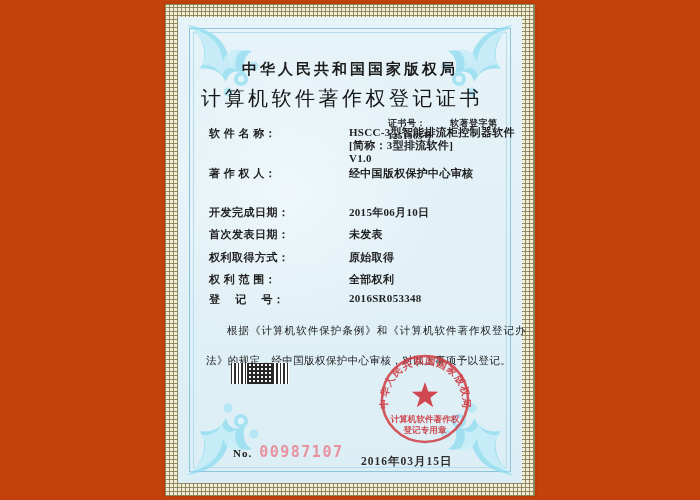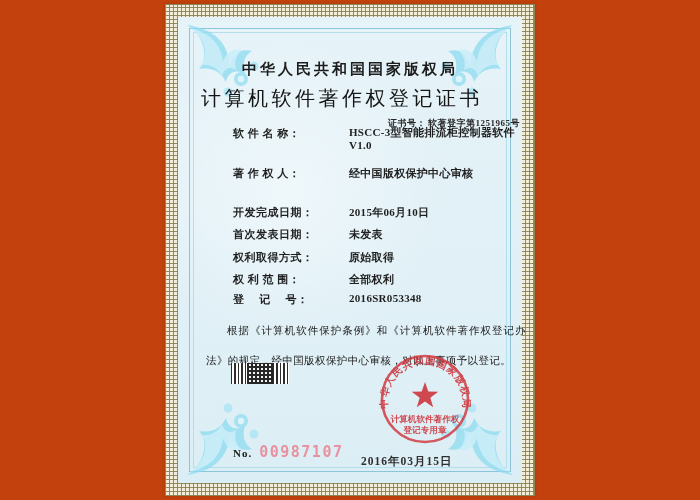--- a/index.html
+++ b/index.html
@@ -40,24 +40,24 @@
     font-size:15px;font-weight:700;color:#1d1d1d;letter-spacing:3px;
   }
   .cert-title{
     position:absolute;left:0;right:16px;top:68px;text-align:center;
     font-size:20px;font-weight:400;color:#151515;letter-spacing:3.5px;
   }
   .cert-no{
     position:absolute;left:210px;top:100px;
     font-size:9px;color:#2a2a2a;letter-spacing:.5px;font-weight:600;
   }
-  .cert-no .lbl{margin-right:2px;text-align:center;}
+  .cert-no .lbl{margin-right:24px;text-align:center;}
 
   .row{position:absolute;left:31px;font-size:11px;font-weight:700;color:#1f1f1f;}
-  .row .label{position:absolute;left:0;top:0;width:102px;letter-spacing:.5px;white-space:pre;margin-left:24px;}
+  .row .label{position:absolute;left:0;top:0;width:102px;letter-spacing:.5px;white-space:pre;}
   .row .value{position:absolute;left:100px;top:0;width:210px;letter-spacing:.3px;white-space:nowrap;margin-left:40px;}
   .row .value .vline{line-height:13px;}
   .r0{top:109px;} .r1{top:149px;} .r2{top:188px;} .r3{top:210px;}
   .r4{top:233px;} .r5{top:255px;} .r6{top:275px;}
 
   .statement{
     position:absolute;left:28px;top:299px;width:320px;
     font-size:10.5px;line-height:30px;color:#222;
     text-indent:2em;letter-spacing:.4px;text-align:justify;font-weight:500;
   }
@@ -131,20 +131,21 @@
       <div class="cert-title">计算机软件著作权登记证书</div>
 
       <div class="cert-no">
         <span class="lbl">证书号：</span><span>软著登字第1251965号</span>
       </div>
 
       <div class="row r0">
         <span class="label">软 件 名 称：</span>
         <div class="value">
           <div class="vline">HSCC-3型智能排流柜控制器软件</div>
+          <div class="vline">[简称：3型排流软件]</div>
           <div class="vline">V1.0</div>
         </div>
       </div>
       <div class="row r1">
         <span class="label">著 作 权 人：</span>
         <div class="value">经中国版权保护中心审核</div>
       </div>
       <div class="row r2">
         <span class="label">开发完成日期：</span>
         <div class="value">2015年06月10日</div>

